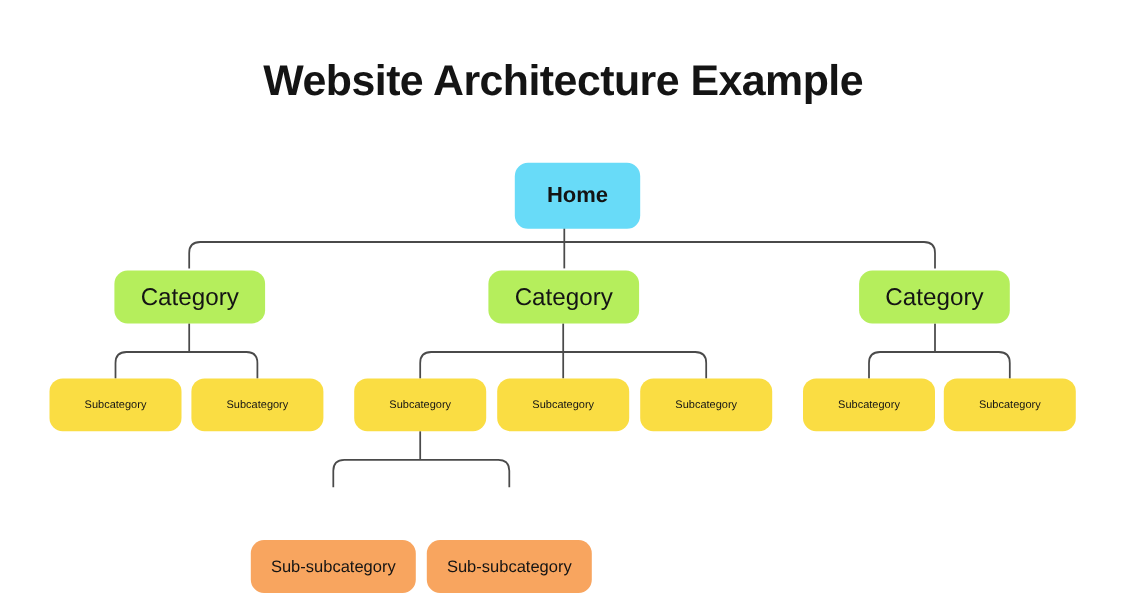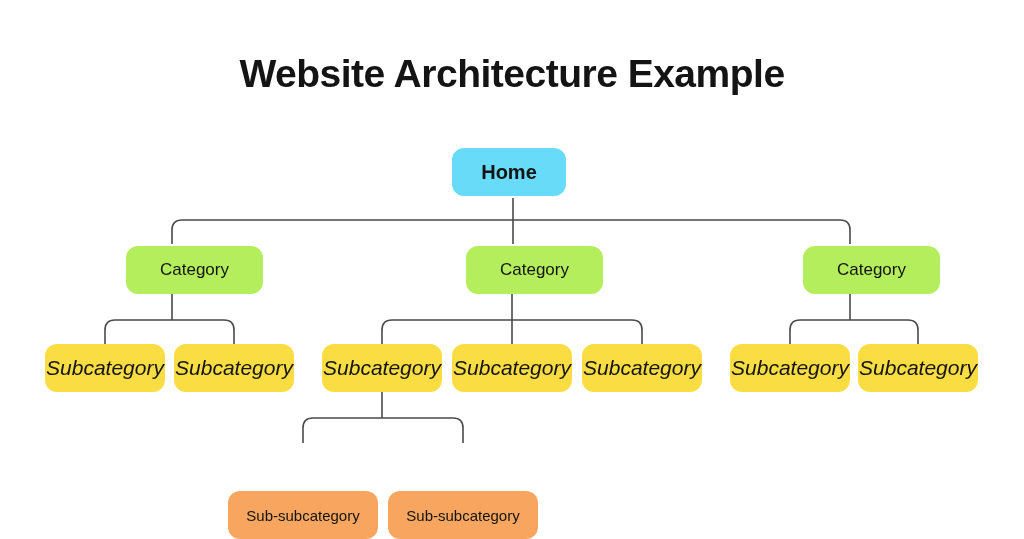--- a/index.html
+++ b/index.html
@@ -49,29 +49,27 @@
     color: var(--color-text, #141414);
     white-space: nowrap;
   }
   .node-home {
     background: var(--color-home, #68dbf8);
     font-size: 20px;
     font-weight: 600;
   }
   .node-category {
     background: var(--color-category, #b5ee5c);
-    font-size: 17px;
+    font-size: 22px;
     font-weight: 500;
-    margin-left: 22px;
   }
   .node-subcategory {
     background: var(--color-subcategory, #fadd43);
-    font-size: 21px;
+    font-size: 10px;
     font-weight: 500;
-    font-style: italic;
   }
   .node-subsubcategory {
     background: var(--color-subsubcategory, #f8a55f);
     font-size: 15px;
     font-weight: 500;
     margin-top: 48px;
   }
 </style>
 </head>
 <body>
@@ -86,21 +84,21 @@
     <path d="M 172 294 L 172 320"></path>
     <path d="M 105 344 L 105 330 Q 105 320 115 320 L 224 320 Q 234 320 234 330 L 234 344"></path>
     <path d="M 512 294 L 512 344"></path>
     <path d="M 382 344 L 382 330 Q 382 320 392 320 L 632 320 Q 642 320 642 330 L 642 344"></path>
     <path d="M 850 294 L 850 320"></path>
     <path d="M 790 344 L 790 330 Q 790 320 800 320 L 908 320 Q 918 320 918 330 L 918 344"></path>
     <path d="M 382 392 L 382 418"></path>
     <path d="M 303 443 L 303 428 Q 303 418 313 418 L 453 418 Q 463 418 463 428 L 463 443"></path>
   </svg>
 
-  <div class="node node-home" style="left:452px; top:148px; width:114px; height:48px;">
+  <div class="node node-home" style="left:468px; top:148px; width:114px; height:60px;">
     <span>Home</span>
   </div>
 
   <div class="node node-category" style="left:104px; top:246px; width:137px; height:48px;">
     <span>Category</span>
   </div>
   <div class="node node-category" style="left:444px; top:246px; width:137px; height:48px;">
     <span>Category</span>
   </div>
   <div class="node node-category" style="left:781px; top:246px; width:137px; height:48px;">

